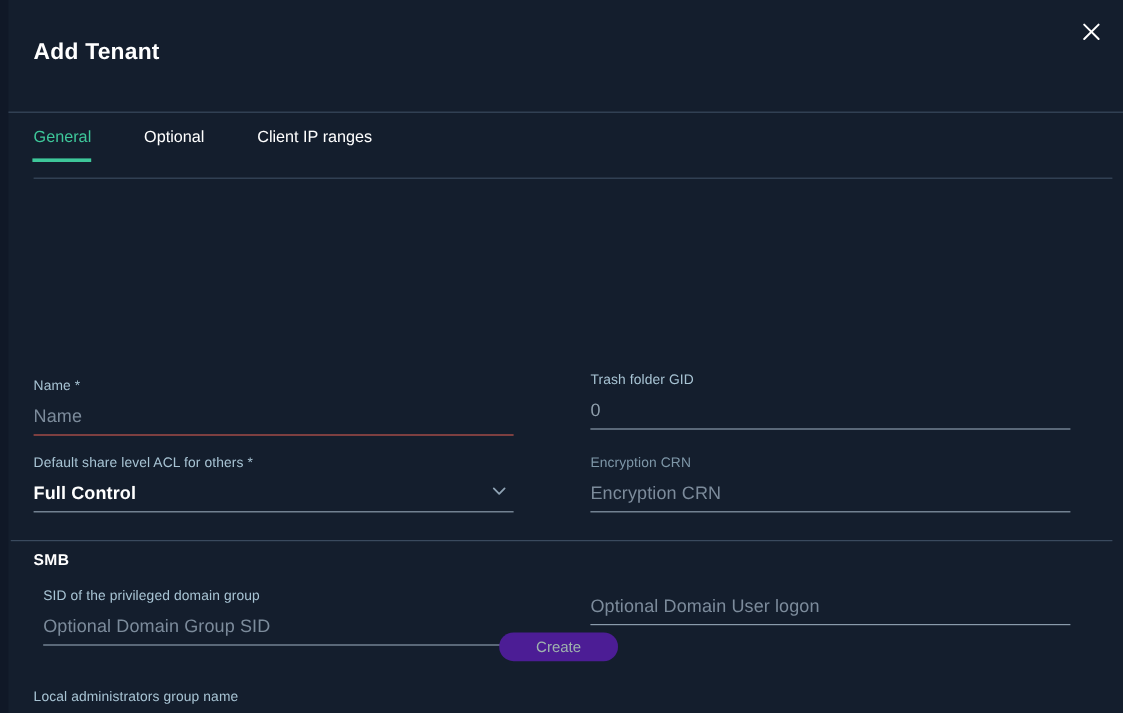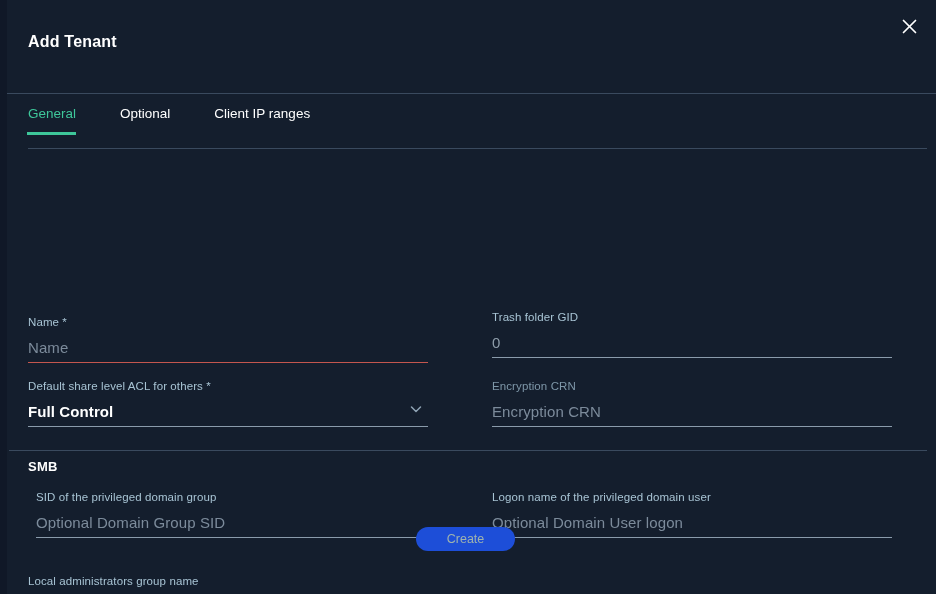--- a/index.html
+++ b/index.html
@@ -40,21 +40,21 @@
   .header {
     position: relative;
     height: 94px;
     border-bottom: 1px solid #3a4a5e;
   }
 
   .dialog-title {
     position: absolute;
     left: 28px;
     top: 33px;
-    font-size: 16px;
+    font-size: 19px;
     font-weight: bold;
     letter-spacing: 0.2px;
     color: #ffffff;
   }
 
   .close-button {
     position: absolute;
     right: 10px;
     top: 9px;
     width: 34px;
@@ -183,21 +183,21 @@
 
   
   .create-button {
     position: absolute;
     left: 416px;
     top: 527px;
     width: 99px;
     height: 24px;
     border: none;
     border-radius: 12px;
-    background: #1d4ed8;
+    background: #4c1d95;
     color: #9fb3ae;
     font-family: "Liberation Sans", sans-serif;
     font-size: 12.5px;
     cursor: default;
     display: flex;
     align-items: center;
     justify-content: center;
   }
 </style>
 </head>
@@ -271,21 +271,20 @@
     <div class="section-title" style="left:28px; top:309px;">SMB</div>
 
     <div class="field" style="left:36px; top:341px;">
       <span class="field-label">SID of the privileged domain group</span>
       <div class="field-control">
         <span class="field-value placeholder">Optional Domain Group SID</span>
       </div>
     </div>
 
     <div class="field" style="left:492px; top:341px;">
-      <span class="field-label">Logon name of the privileged domain user</span>
       <div class="field-control">
         <span class="field-value placeholder">Optional Domain User logon</span>
       </div>
     </div>
 
     <div class="field" style="left:28px; top:425px;">
       <span class="field-label">Local administrators group name</span>
       <div class="field-control">
         
       </div>

